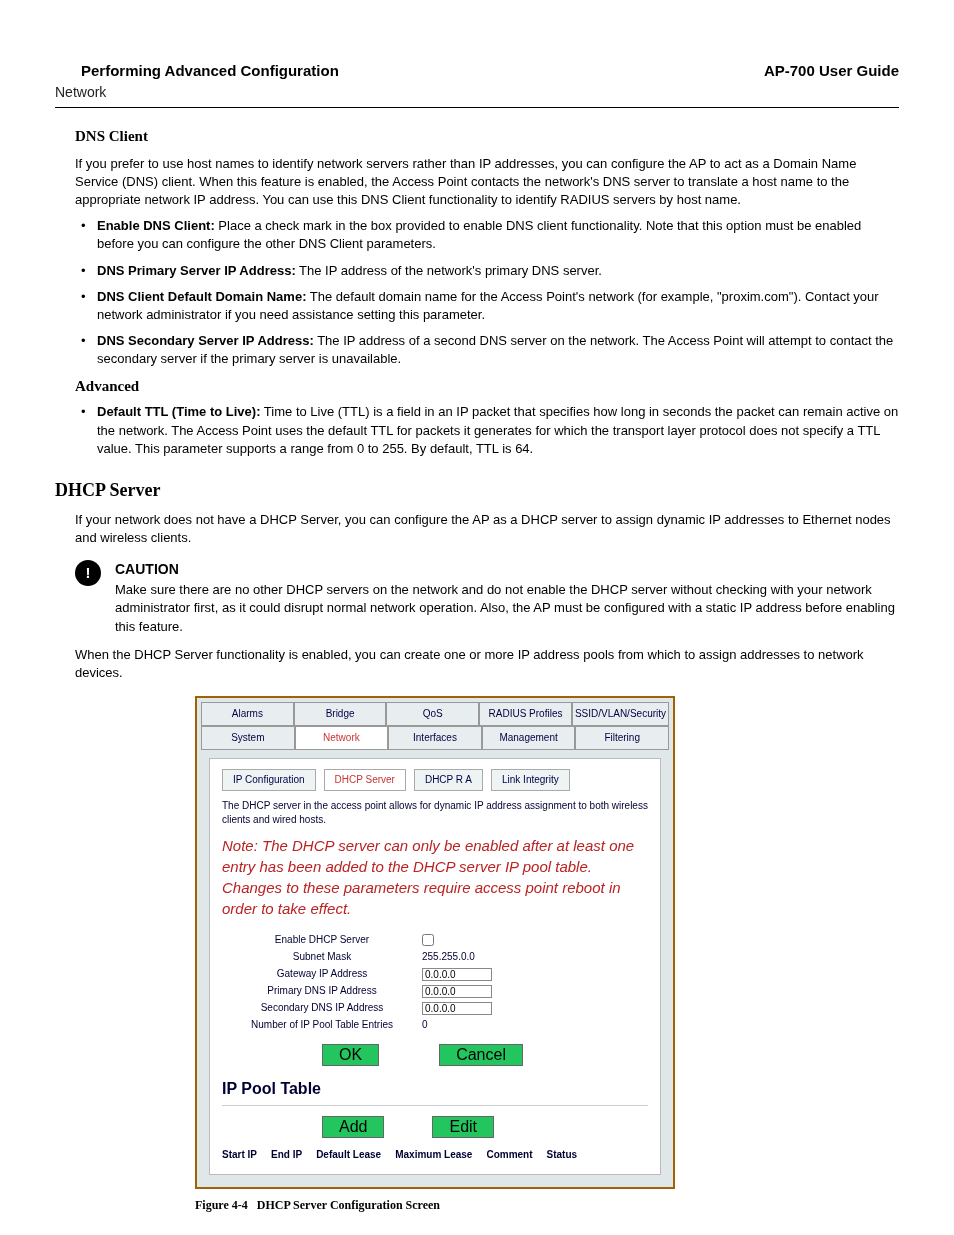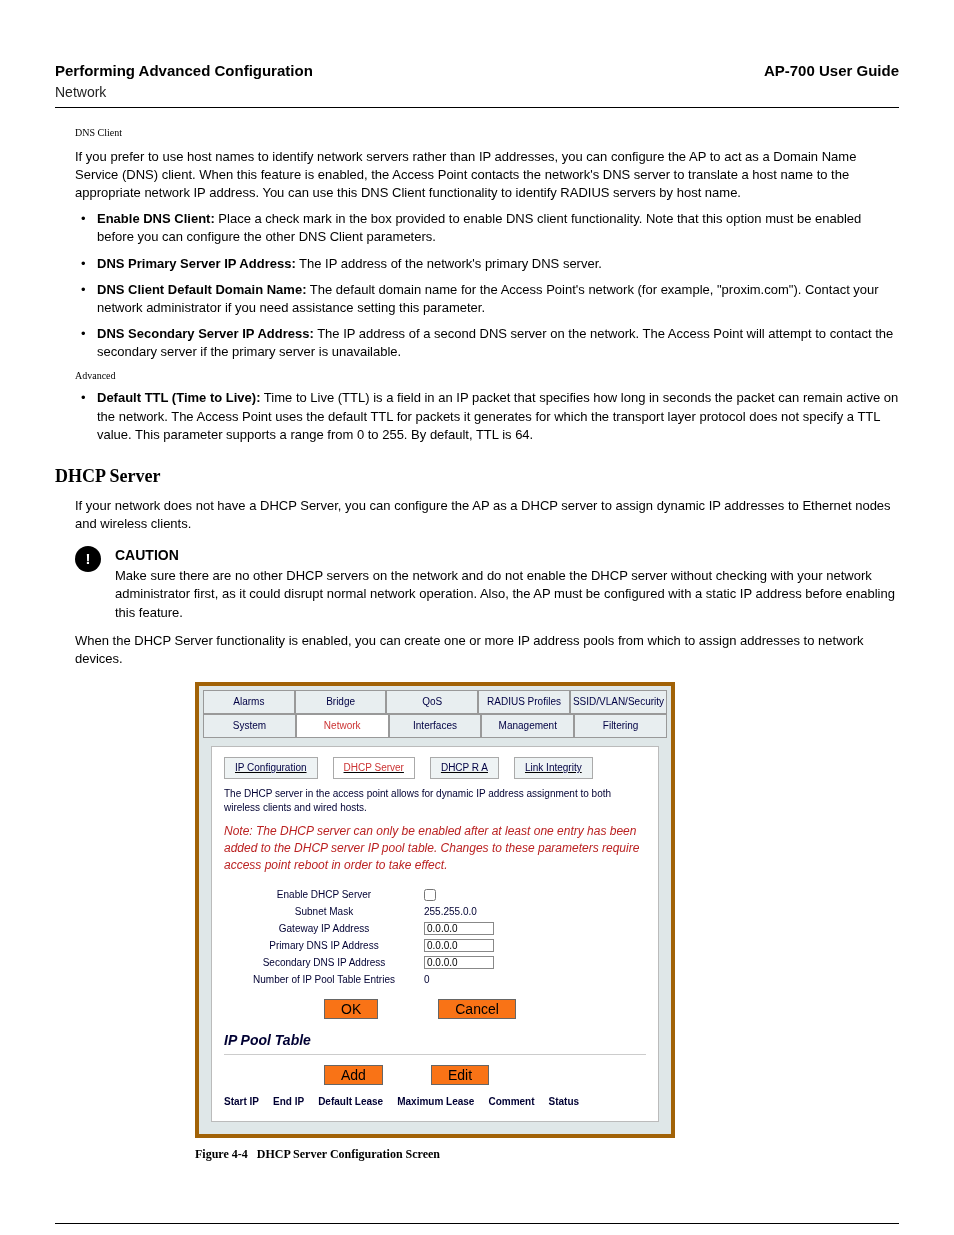--- a/index.html
+++ b/index.html
@@ -1,48 +1,48 @@
 <!DOCTYPE html>
 <html><head>
   <meta charset="utf-8">
   <style>
     * { box-sizing: border-box; margin: 0; padding: 0; }
     body { font-family: Arial, Helvetica, sans-serif; font-size: 13px; color: #000; width: 954px; padding: 60px 55px 40px 55px; line-height: 1.4; }
-    .header-row { display: flex; justify-content: space-between; align-items: center; margin-bottom: 2px; }
+    .header-row { display: flex; justify-content: space-between; align-items: center; margin-bottom: 2px; margin-left: 26px; }
     .header-left { font-weight: bold; font-size: 15px; }
     .header-right { font-weight: bold; font-size: 15px; }
     .subheader { font-size: 14px; color:#222; margin-bottom:4px;}
     hr.top-rule { border: none; border-top: 1px solid #000; margin-bottom: 18px; }
-    .h3 { font-family: "Times New Roman", serif; font-weight: normal; font-size: 10px; margin: 8px 0 6px 20px; }
+    .h3 { font-family: "Times New Roman", serif; font-weight: bold; font-size: 15px; margin: 8px 0 6px 20px; }
     .h2 { font-family: "Times New Roman", serif; font-weight: bold; font-size: 18px; margin: 20px 0 8px 0; }
     .para { margin: 8px 0 8px 20px; }
     ul.bullets { list-style: none; margin: 6px 0 6px 20px; }
     ul.bullets > li { position: relative; padding-left: 22px; margin-bottom: 8px; }
     ul.bullets > li::before { content: "•"; position: absolute; left: 6px; top: 0; }
     .bold { font-weight: bold; }
     .caution-block { display:flex; gap:14px; margin: 12px 0 10px 20px; align-items:flex-start;}
     .caution-icon { width:26px; height:26px; border-radius:50%; background:#000; color:#fff; display:flex; align-items:center; justify-content:center; font-weight:bold; font-size:15px; flex-shrink:0; }
     .caution-text .ch { font-weight:bold; font-size:14px; margin-bottom:2px; }
-    .figure-wrap { margin: 14px 0 6px 140px; width: 480px; border:4px solid #a16207; background:#dfe7e8; padding:4px; }
+    .figure-wrap { margin: 14px 0 6px 140px; width: 480px; border:2px solid #a16207; background:#dfe7e8; padding:4px; }
     .tabrow { display:flex; width:100%; }
     .tabrow .tab { flex:1; text-align:center; font-size:10px; padding:4px 2px; border:1px solid #999; background:#e8eef0; color:#004; }
     .tabrow .tab.sel { background:#fff; color:#c33; }
     .inner-panel { background:#fff; margin:8px; padding:10px 12px 12px 12px; border:1px solid #bbb; }
-    .subtabs { display:flex; gap:15px; margin-bottom:8px;text-decoration:underline;}
+    .subtabs { display:flex; gap:8px; margin-bottom:8px;}
     .subtabs .st { font-size:10px; padding:3px 10px; border:1px solid #aaa; color:#004; background:#eef3f4;}
     .subtabs .st.sel { color:#c33; background:#fff;}
     .fig-desc { font-size:10px; color:#003; margin:6px 0 8px 0;}
-    .fig-note { font-size:12px; color:#b22; font-style:italic; margin-bottom:14px;}
+    .fig-note { font-size:15px; color:#b22; font-style:italic; margin-bottom:14px;}
     .formrow { display:flex; align-items:center; font-size:10px; color:#003; margin:3px 0;}
     .formrow .lbl { width:200px;text-align:center;}
     .formrow input[type=text]{ width:70px; font-size:10px; padding:0 2px; border:1px solid #888;}
     .formrow input[type=checkbox]{ width:12px; height:12px;}
     .btnrow { display:flex; gap:60px; margin:12px 0 12px 100px;}
-    .btn { font-size:14px; padding:1px 16px; border:1px solid #666; background:#f97316;}
-    .pool-title { font-size:14px; font-weight:bold; color:#003; margin-top:6px;font-style:italic;}
+    .btn { font-size:16px; padding:1px 16px; border:1px solid #666; background:#22c55e;}
+    .pool-title { font-size:16px; font-weight:bold; color:#003; margin-top:6px;}
     .pool-line { border-top:1px solid #ccc; margin:4px 0 10px 0;}
     .pool-btns { display:flex; gap:48px; margin:6px 0 10px 100px;}
     .pool-headers { display:flex; gap:14px; font-size:10px; font-weight:bold; color:#003; margin-top:6px;}
     .fig-caption { font-family:"Times New Roman", serif; font-size:12px; font-weight:bold; margin:8px 0 0 140px;}
     .page-num { text-align:right; font-weight:bold; margin-top:60px; border-top:1px solid #000; padding-top:18px;}
   </style>
 </head>
 <body>
 
 <div class="header-row">

